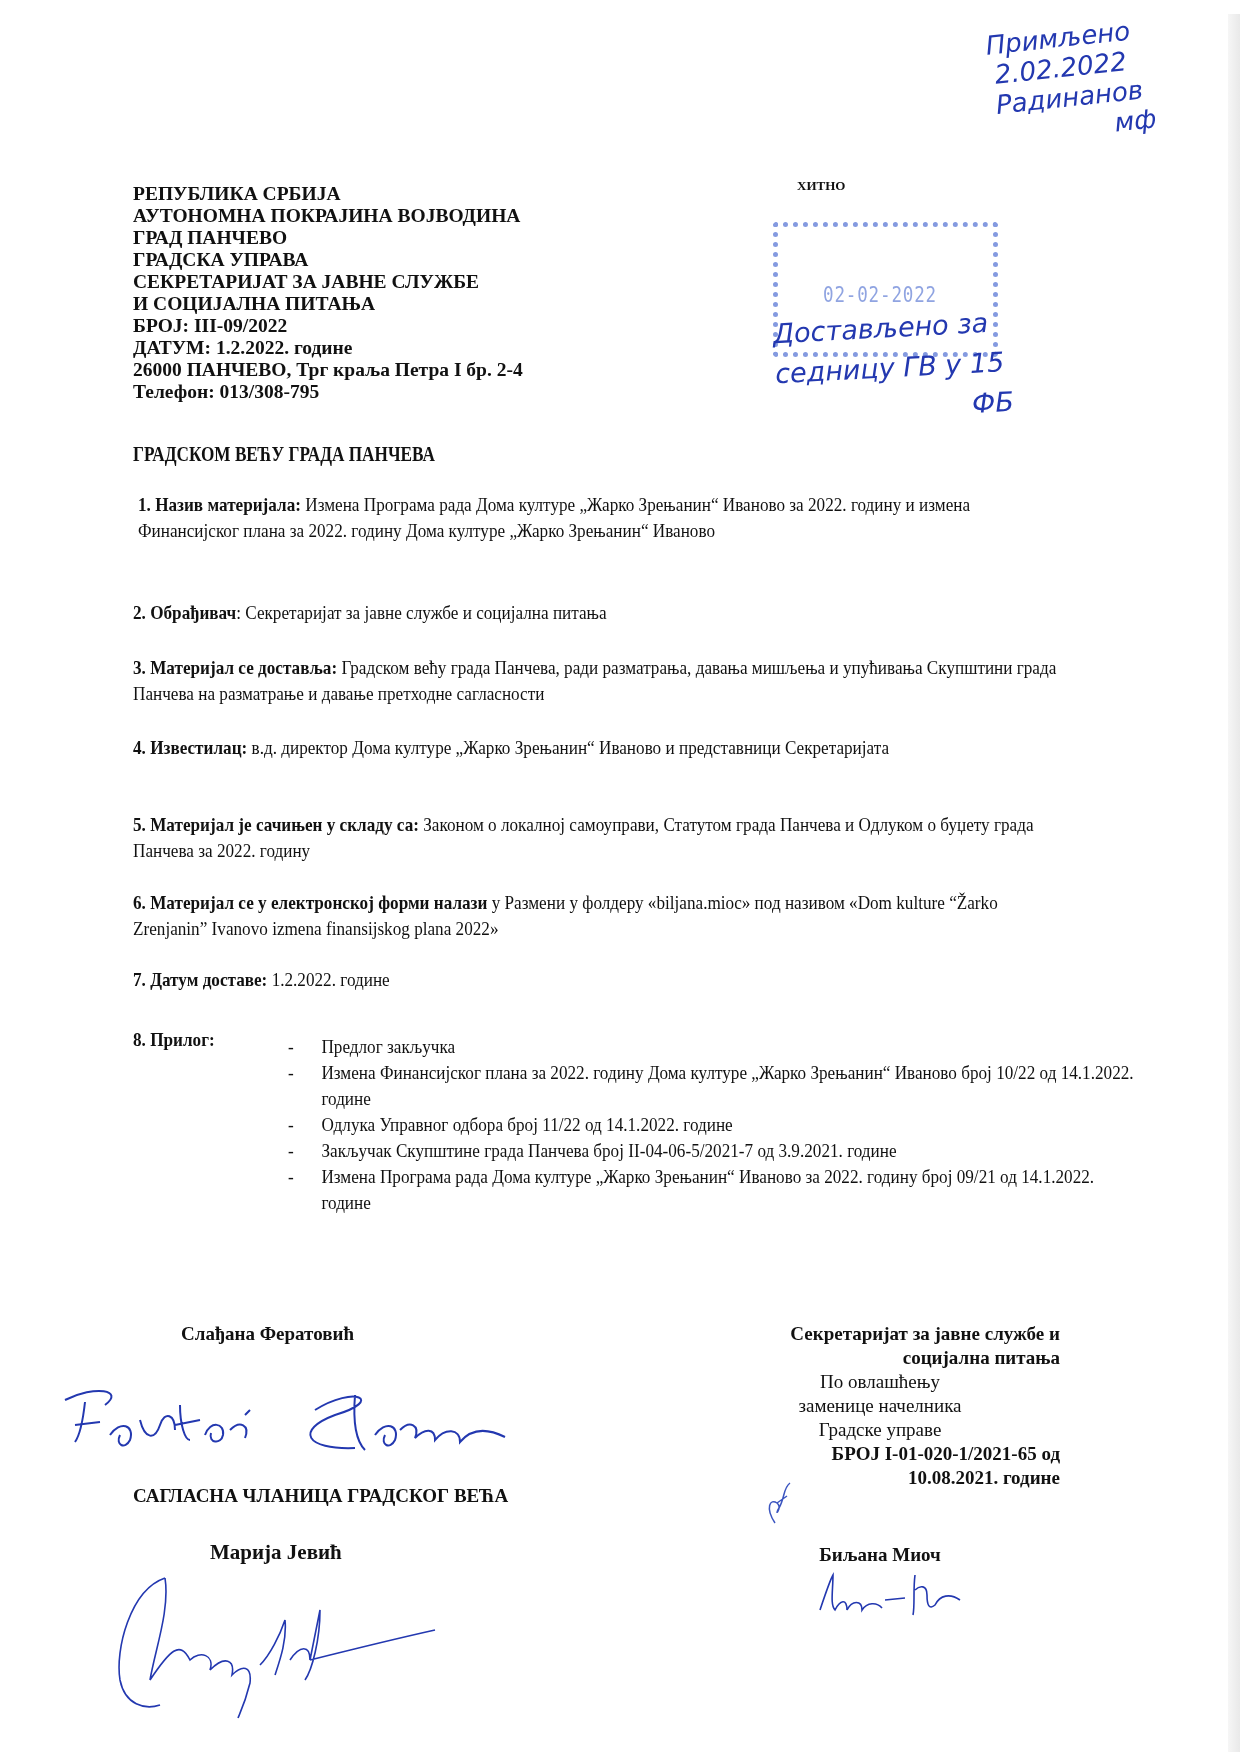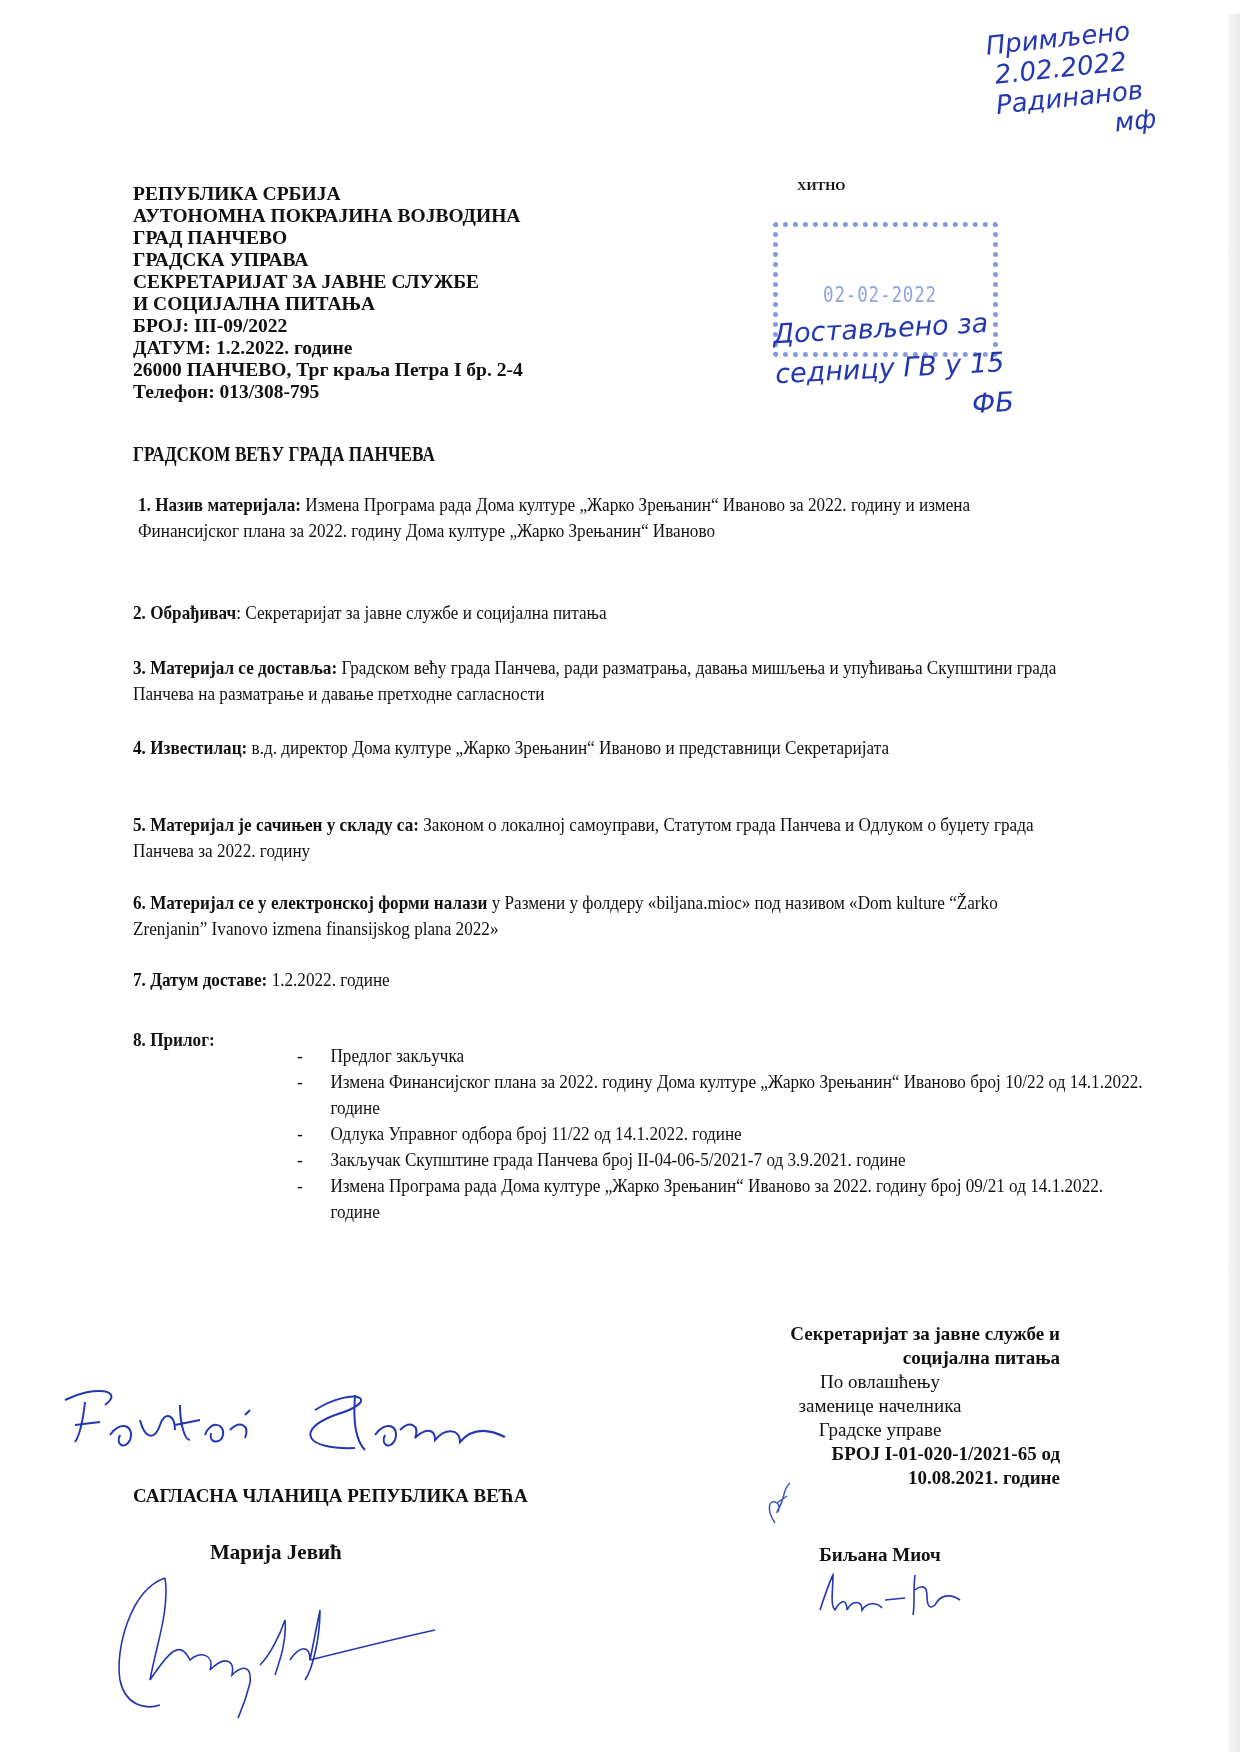--- a/index.html
+++ b/index.html
@@ -12,21 +12,21 @@
   .hdr div { white-space: nowrap; }
   .urgent { left: 797px; top: 178px; font-weight: bold; font-size: 13px; text-align: center; }
   .addressee { left: 133px; top: 443px; font-weight: bold; font-size: 20px;
                transform: scaleX(0.86); transform-origin: left; white-space: nowrap; }
   .sec { position: absolute; left: 133px; width: 930px; font-size: 19.5px; line-height: 26px;
          transform: scaleX(0.88); transform-origin: left top; width: 1060px; }
   .sec b { font-weight: bold; }
   .att { position: absolute; left: 133px; top: 1027px; font-size: 19.5px; line-height: 26px; }
   .att-label { position: absolute; left: 0; top: 0; font-weight: bold; white-space: nowrap;
                transform: scaleX(0.88); transform-origin: left; }
-  .att-list { position: absolute; left: 148px; top: 0; width: 820px; margin: 16px; padding: 0; list-style: none; }
+  .att-list { position: absolute; left: 148px; top: 0; width: 820px; margin: 7px; padding: 0; list-style: none; }
   .att-list li { position: relative; padding-left: 38px; transform: scaleX(0.88); transform-origin: left top; width: 930px; }
   .att-list li::before { content: "-"; position: absolute; left: 0; top: 0; }
   .sigL { left: 133px; top: 1322px; font-weight: bold; font-size: 19px; line-height: 24px; white-space: nowrap; }
   .sigL .name { padding-left: 48px; }
   .agree { left: 133px; top: 1485px; font-weight: bold; font-size: 19px; white-space: nowrap; }
   .agree-name { left: 210px; top: 1540px; font-weight: bold; font-size: 21px; white-space: nowrap; }
   .sigR { left: 700px; top: 1322px; width: 360px; text-align: center; font-size: 19px; line-height: 24px; }
   .sigR .b { font-weight: bold; text-align: right; }
   .sigR-name { left: 700px; top: 1544px; width: 360px; text-align: center; font-weight: bold; font-size: 19px; }
   .ink { position: absolute; }
@@ -102,29 +102,30 @@
   <ul class="att-list">
     <li>Предлог закључка</li>
     <li>Измена Финансијског плана за 2022. годину Дома културе „Жарко Зрењанин“ Иваново број 10/22 од 14.1.2022. године</li>
     <li>Одлука Управног одбора  број 11/22 од 14.1.2022. године</li>
     <li>Закључак Скупштине града Панчева број II-04-06-5/2021-7 од 3.9.2021. године</li>
     <li>Измена Програма рада Дома културе „Жарко Зрењанин“ Иваново за 2022. годину број 09/21 од 14.1.2022. године</li>
   </ul>
 </div>
 
 <div class="abs sigL">
+  <div class="name">Слађана Фератовић</div>
 </div>
 <div class="ink" style="left:55px; top:1380px;">
   <svg width="480" height="80" viewBox="0 0 480 80">
     <path d="M10 20 C40 5, 70 10, 50 25 M30 22 C28 40, 25 55, 20 62 M20 45 L45 42 M55 55 c10 -15, 25 -10, 20 5 c-5 10 -15 5 -10 -5 M85 40 c5 20, 15 20, 20 5 c5 -15 15 -10 15 5 M125 25 c0 20, 5 35, 10 35 M120 45 L145 40 M150 55 c5 -15 20 -12 18 0 c-2 10 -15 8 -12 -2 M175 50 c10 -10 20 -5 15 8 M190 35 l5 -5" stroke="#2338b0" stroke-width="2" fill="none"></path>
     <path d="M260 30 C300 5, 330 20, 280 35 C240 50, 250 70, 300 68 M300 15 C298 40, 300 60, 310 70 M320 55 c10 -15 25 -10 20 5 c-5 10 -15 5 -10 -5 M345 50 c10 -10 20 -5 15 8 c10 -10 20 -10 20 2 c10 -12 25 -12 25 2 c10 -12 25 -15 45 -5" stroke="#2338b0" stroke-width="2" fill="none"></path>
   </svg>
 </div>
 
-<div class="abs agree">САГЛАСНА ЧЛАНИЦА РЕПУБЛИКА ВЕЋА</div>
+<div class="abs agree">САГЛАСНА ЧЛАНИЦА ГРАДСКОГ ВЕЋА</div>
 <div class="abs agree-name">Марија Јевић</div>
 <div class="ink" style="left:110px; top:1570px;">
   <svg width="330" height="150" viewBox="0 0 330 150">
     <path d="M55 8 C20 20, 5 80, 10 110 C15 135, 35 140, 50 135 M55 8 C60 40, 45 80, 40 110 C60 80, 70 70, 80 90 c10 -10 25 -5 20 10 c15 -15 25 -10 22 5 c10 -10 20 -10 18 8 c-5 20 -10 30 -12 35 M150 95 c10 -10 20 -30 25 -45 c2 20 -5 40 -10 55 M180 90 c10 -15 20 -15 20 0 c5 -25 8 -40 10 -50 c0 30 -8 60 -15 70 M200 90 C240 80, 280 70, 325 60" stroke="#2338b0" stroke-width="1.6" fill="none"></path>
   </svg>
 </div>
 
 <div class="abs sigR">
   <div class="b">Секретаријат за јавне службе и</div>
   <div class="b">социјална питања</div>

